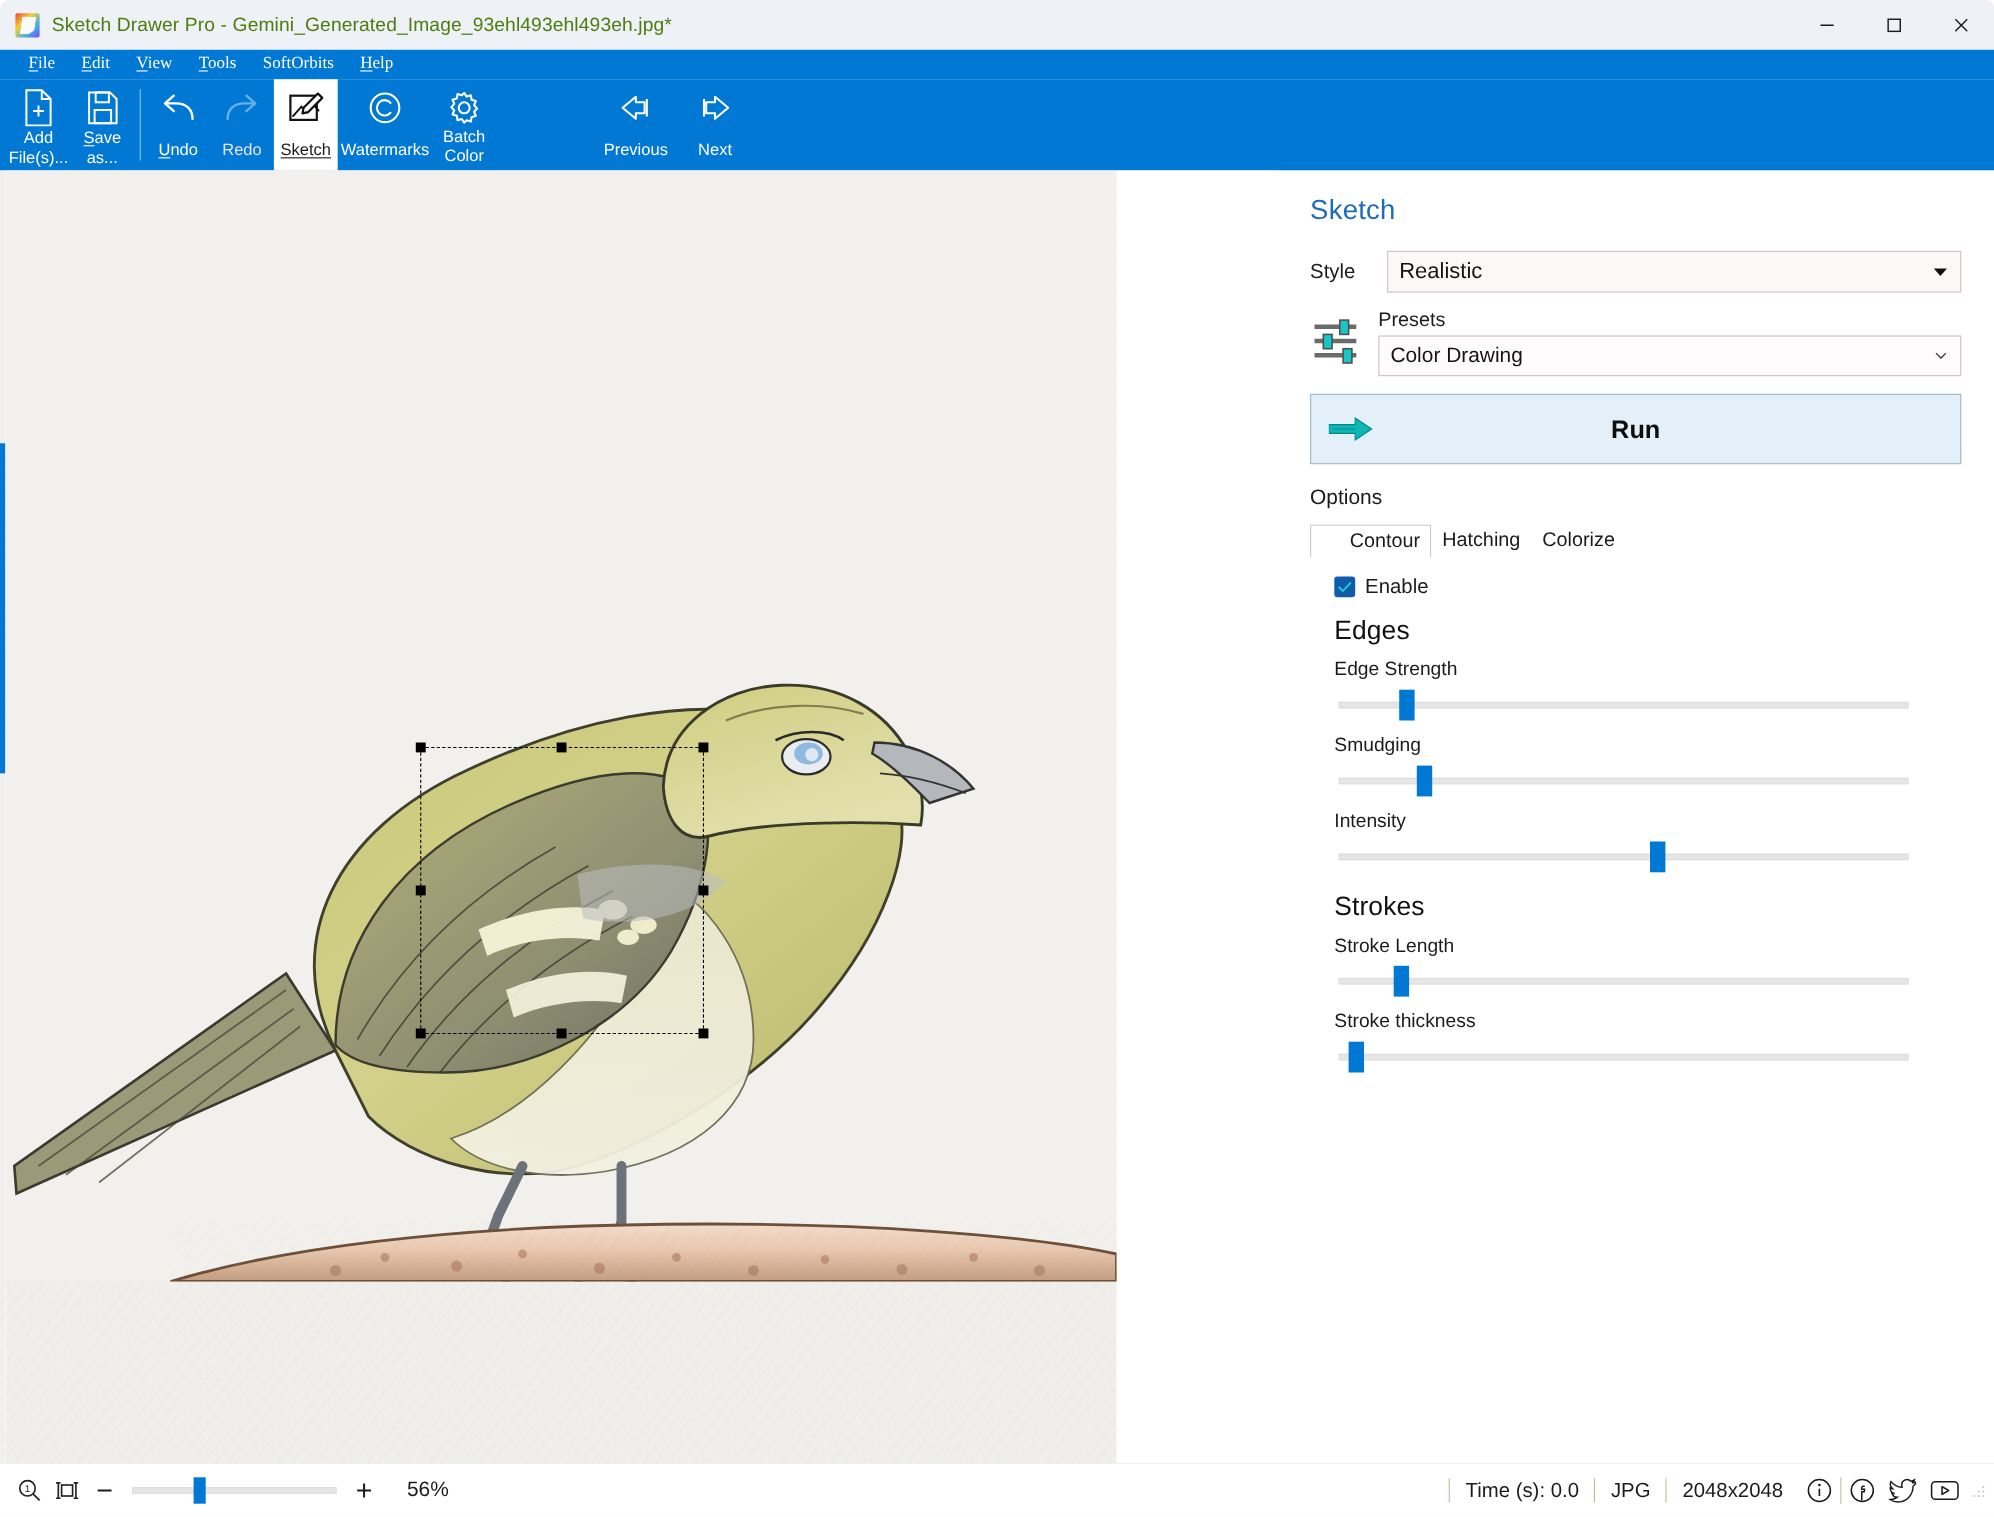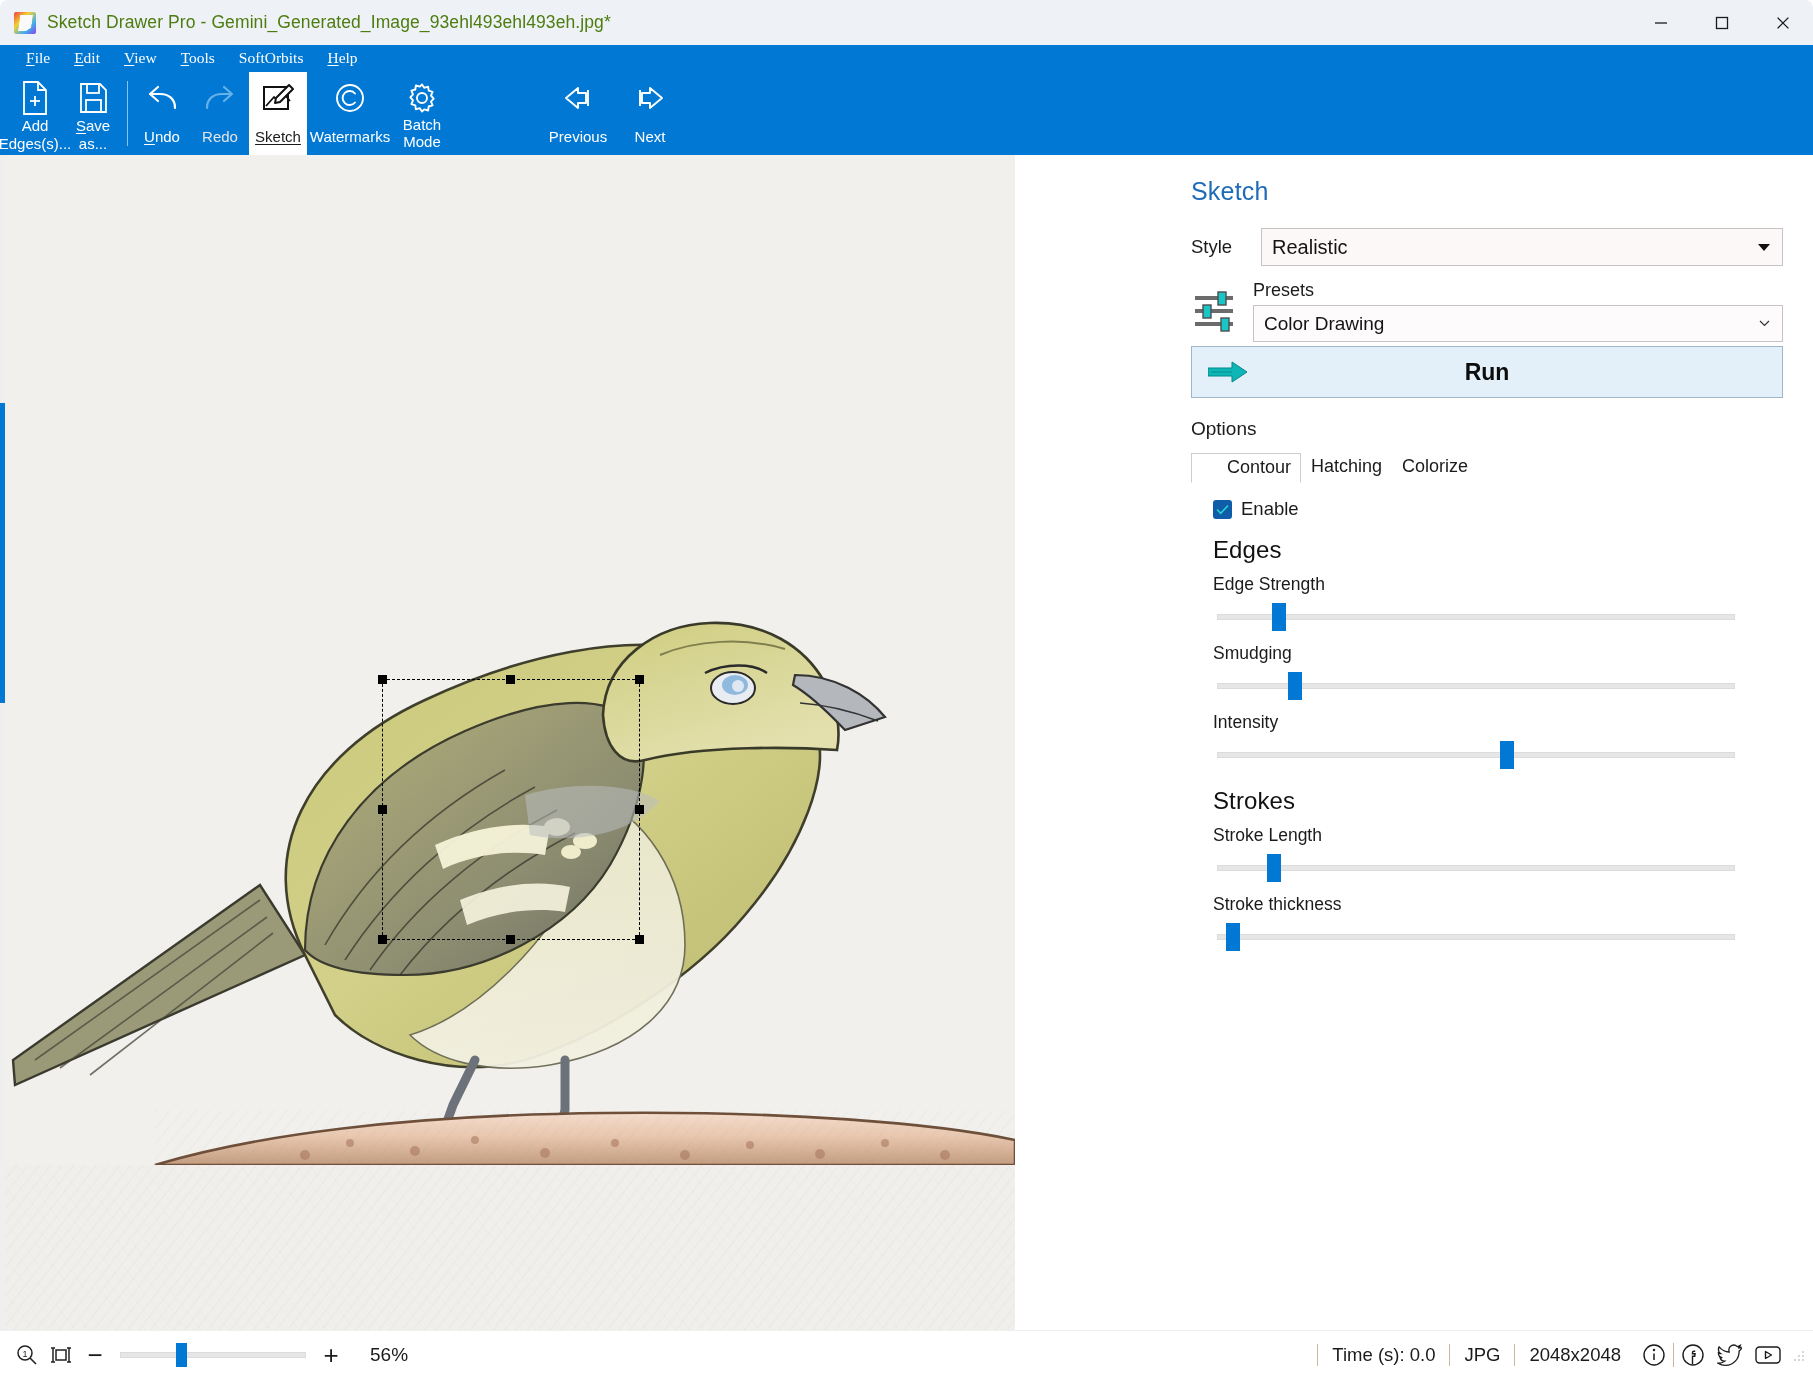--- a/index.html
+++ b/index.html
@@ -161,21 +161,21 @@
   .combo.thin .chev {
     position: absolute; right: 12px; top: 50%; margin-top: -4px;
     width: 11px; height: 7px;
   }
   .presets-row { display: flex; align-items: flex-end; margin-top: 14px; }
   .sliders-icon { width: 62px; flex: 0 0 62px; padding-bottom: 5px; }
   .presets-col { flex: 1 1 auto; }
   .presets-label { font-size: 18px; color: #1b1b1b; margin-bottom: 4px; }
 
   .run-btn {
-    margin-top: 4px; height: 52px;
+    margin-top: 16px; height: 64px;
     background: #e3f0fa; border: 1px solid #9fb8c9;
     display: flex; align-items: center; justify-content: center;
     position: relative;
   }
   .run-btn .arrow { position: absolute; left: 16px; top: 50%; margin-top: -11px; }
   .run-btn .txt { font-size: 23px; font-weight: bold; color: #0d0d0d; }
 
   .options-label { font-size: 19px; color: #1b1b1b; margin-top: 20px; }
 
   .tabs { display: flex; align-items: flex-end; margin-top: 12px; height: 30px; }
@@ -286,21 +286,21 @@
     <div class="tbtn">
       <div class="ic">
         <svg width="30" height="34" viewBox="0 0 30 34">
           <path d="M4 1h14l8 8v24H4z" fill="none" stroke="#fff" stroke-width="1.8"></path>
           <path d="M18 1v8h8" fill="none" stroke="#fff" stroke-width="1.8"></path>
           <line x1="15" y1="15" x2="15" y2="25" stroke="#fff" stroke-width="1.8"></line>
           <line x1="10" y1="20" x2="20" y2="20" stroke="#fff" stroke-width="1.8"></line>
         </svg>
       </div>
       <div class="lbl">Add</div>
-      <div class="lbl">Edges(s)...</div>
+      <div class="lbl">File(s)...</div>
     </div>
 
     <div class="tbtn">
       <div class="ic">
         <svg width="30" height="32" viewBox="0 0 30 32">
           <path d="M3 2h19l6 6v22H3z" fill="none" stroke="#fff" stroke-width="1.8"></path>
           <rect x="9" y="2" width="12" height="9" fill="none" stroke="#fff" stroke-width="1.8"></rect>
           <rect x="8" y="18" width="15" height="12" fill="none" stroke="#fff" stroke-width="1.8"></rect>
         </svg>
       </div>
@@ -352,21 +352,21 @@
     </div>
 
     <div class="tbtn two">
       <div class="ic">
         <svg width="32" height="32" viewBox="0 0 32 32">
           <circle cx="16" cy="16" r="5" fill="none" stroke="#fff" stroke-width="1.9"></circle>
           <path d="M16 2.5l2.2 3.3 3.9-1.1.6 4 3.9 1.2-1.6 3.7 2.7 3-2.7 3 1.6 3.7-3.9 1.2-.6 4-3.9-1.1L16 29.5l-2.2-3.3-3.9 1.1-.6-4-3.9-1.2 1.6-3.7-2.7-3 2.7-3-1.6-3.7 3.9-1.2.6-4 3.9 1.1z" fill="none" stroke="#fff" stroke-width="1.9" stroke-linejoin="round"></path>
         </svg>
       </div>
       <div class="lbl">Batch</div>
-      <div class="lbl">Mode</div>
+      <div class="lbl">Color</div>
     </div>
 
     <div style="width:84px"></div>
 
     <div class="tbtn wide lowlbl">
       <div class="ic">
         <svg width="34" height="28" viewBox="0 0 34 28">
           <path d="M17 4L5 14l12 10v-5h8V9h-8z" fill="none" stroke="#fff" stroke-width="1.9" stroke-linejoin="round"></path>
           <line x1="27" y1="6" x2="27" y2="22" stroke="#fff" stroke-width="1.9"></line>
         </svg>

